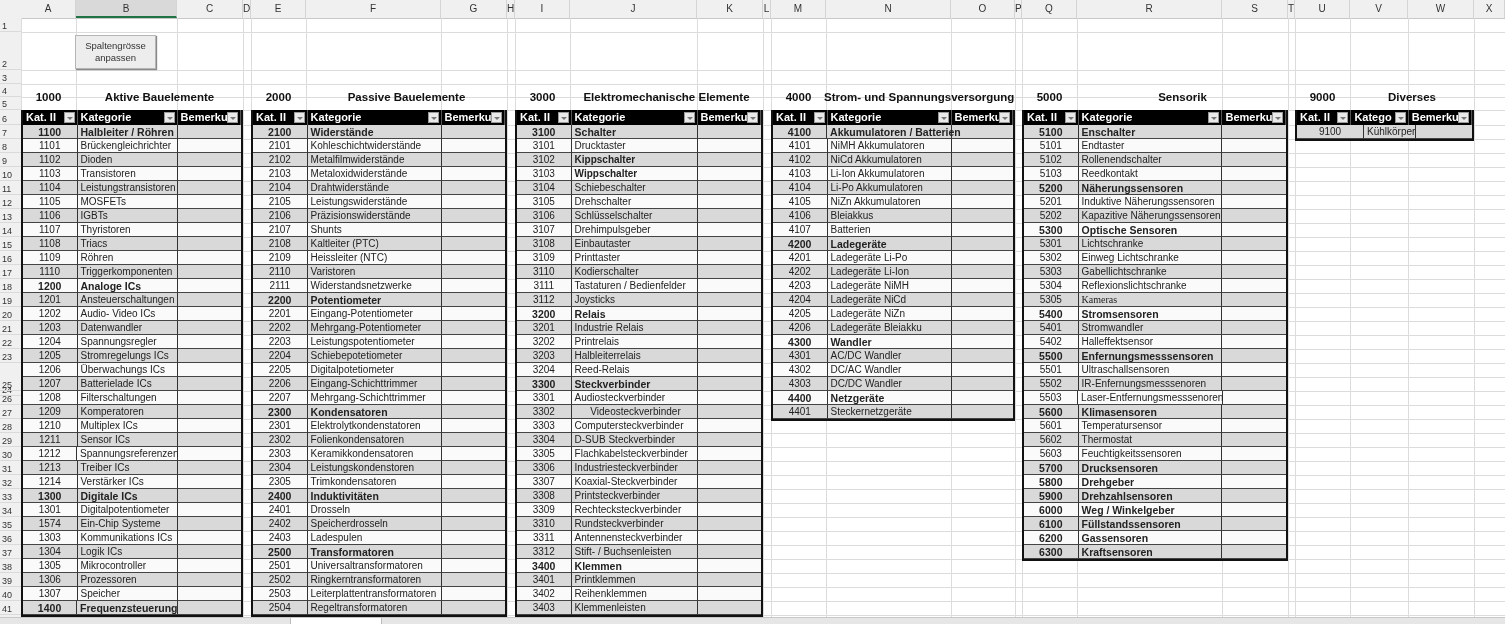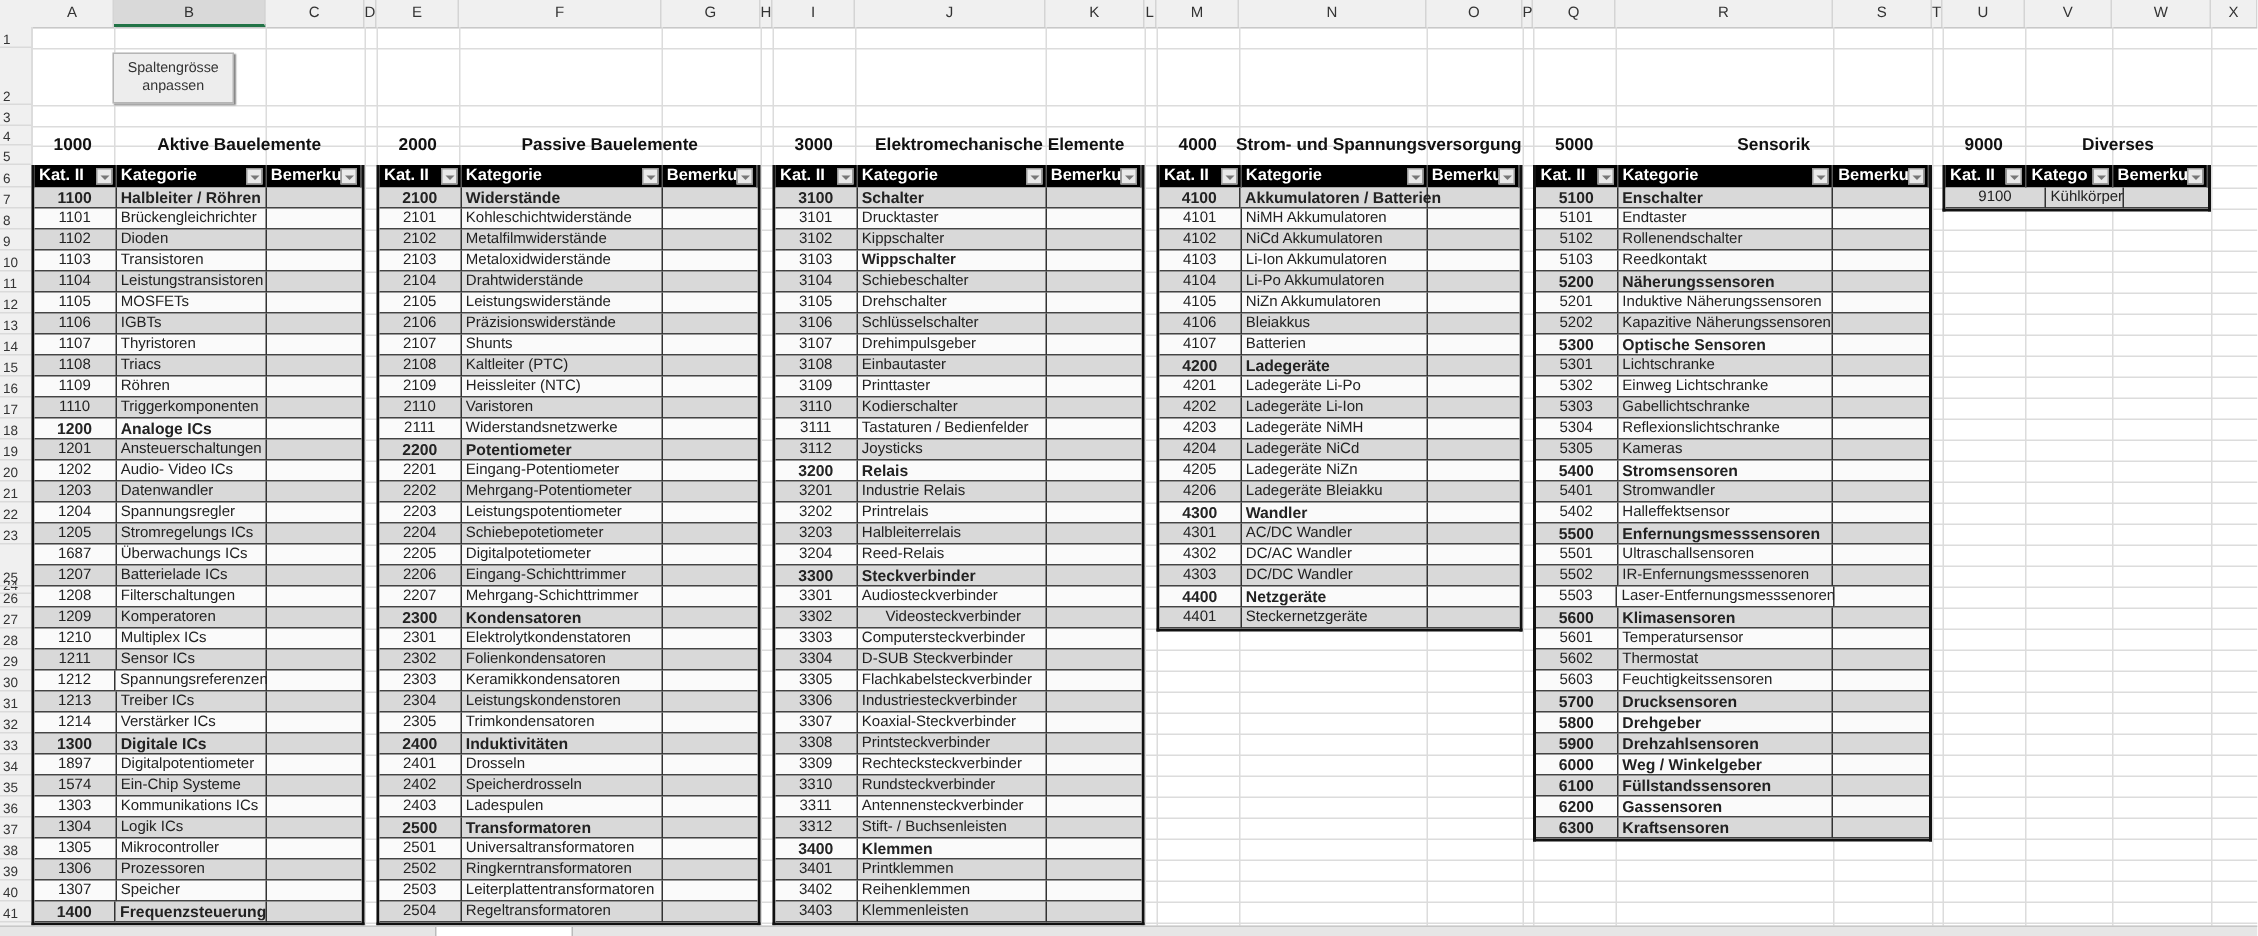--- a/index.html
+++ b/index.html
@@ -270,21 +270,21 @@
           <div class="td id" style="width: 55px;">1204</div>
           <div class="td cat" style="width: 101px;">Spannungsregler</div>
           <div class="td" style="width: 64px;"></div>
         </div>
         <div class="trow alt">
           <div class="td id" style="width: 55px;">1205</div>
           <div class="td cat" style="width: 101px;">Stromregelungs ICs</div>
           <div class="td" style="width: 64px;"></div>
         </div>
         <div class="trow wh">
-          <div class="td id" style="width: 55px;">1687</div>
+          <div class="td id" style="width: 55px;">1206</div>
           <div class="td cat" style="width: 101px;">Überwachungs ICs</div>
           <div class="td" style="width: 64px;"></div>
         </div>
         <div class="trow alt">
           <div class="td id" style="width: 55px;">1207</div>
           <div class="td cat" style="width: 101px;">Batterielade ICs</div>
           <div class="td" style="width: 64px;"></div>
         </div>
         <div class="trow wh">
           <div class="td id" style="width: 55px;">1208</div>
@@ -320,21 +320,21 @@
           <div class="td id" style="width: 55px;">1214</div>
           <div class="td cat" style="width: 101px;">Verstärker ICs</div>
           <div class="td" style="width: 64px;"></div>
         </div>
         <div class="trow alt bold">
           <div class="td id" style="width: 55px;">1300</div>
           <div class="td cat" style="width: 101px;">Digitale ICs</div>
           <div class="td" style="width: 64px;"></div>
         </div>
         <div class="trow wh">
-          <div class="td id" style="width: 55px;">1897</div>
+          <div class="td id" style="width: 55px;">1301</div>
           <div class="td cat" style="width: 101px;">Digitalpotentiometer</div>
           <div class="td" style="width: 64px;"></div>
         </div>
         <div class="trow alt">
           <div class="td id" style="width: 55px;">1574</div>
           <div class="td cat" style="width: 101px;">Ein-Chip Systeme</div>
           <div class="td" style="width: 64px;"></div>
         </div>
         <div class="trow wh">
           <div class="td id" style="width: 55px;">1303</div>
@@ -564,21 +564,21 @@
           <div class="td cat" style="width: 127px;">Schalter</div>
           <div class="td" style="width: 64px;"></div>
         </div>
         <div class="trow wh">
           <div class="td id" style="width: 55px;">3101</div>
           <div class="td cat" style="width: 127px;">Drucktaster</div>
           <div class="td" style="width: 64px;"></div>
         </div>
         <div class="trow alt">
           <div class="td id" style="width: 55px;">3102</div>
-          <div class="td cat" style="width: 127px;">Kippschalter</div>
+          <div class="td cat" style="width: 127px; font-weight: bold;">Kippschalter</div>
           <div class="td" style="width: 64px;"></div>
         </div>
         <div class="trow wh">
           <div class="td id" style="width: 55px;">3103</div>
           <div class="td cat" style="width: 127px; font-weight: bold;">Wippschalter</div>
           <div class="td" style="width: 64px;"></div>
         </div>
         <div class="trow alt">
           <div class="td id" style="width: 55px;">3104</div>
           <div class="td cat" style="width: 127px;">Schiebeschalter</div>
@@ -912,21 +912,21 @@
           <div class="td cat" style="width: 145px;">Gabellichtschranke</div>
           <div class="td" style="width: 64px;"></div>
         </div>
         <div class="trow wh">
           <div class="td id" style="width: 55px; text-align: center;">5304</div>
           <div class="td cat" style="width: 145px;">Reflexionslichtschranke</div>
           <div class="td" style="width: 64px;"></div>
         </div>
         <div class="trow alt">
           <div class="td id" style="width: 55px;">5305</div>
-          <div class="td cat" style="width: 145px;">Kameras</div>
+          <div class="td cat" style="width: 145px; font-family: Liberation Serif, serif;">Kameras</div>
           <div class="td" style="width: 64px;"></div>
         </div>
         <div class="trow wh bold">
           <div class="td id" style="width: 55px;">5400</div>
           <div class="td cat" style="width: 145px;">Stromsensoren</div>
           <div class="td" style="width: 64px;"></div>
         </div>
         <div class="trow alt">
           <div class="td id" style="width: 55px;">5401</div>
           <div class="td cat" style="width: 145px;">Stromwandler</div>

